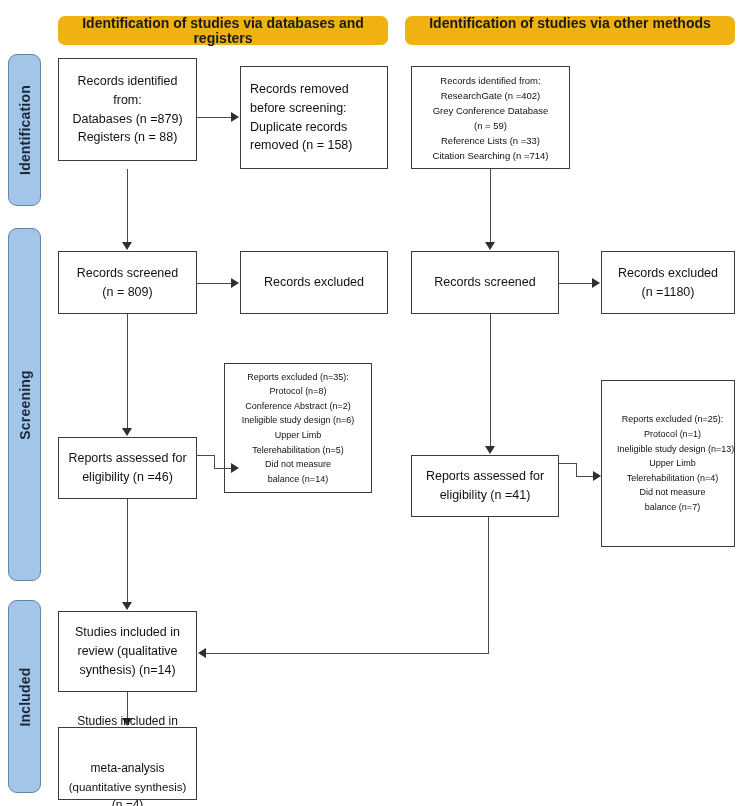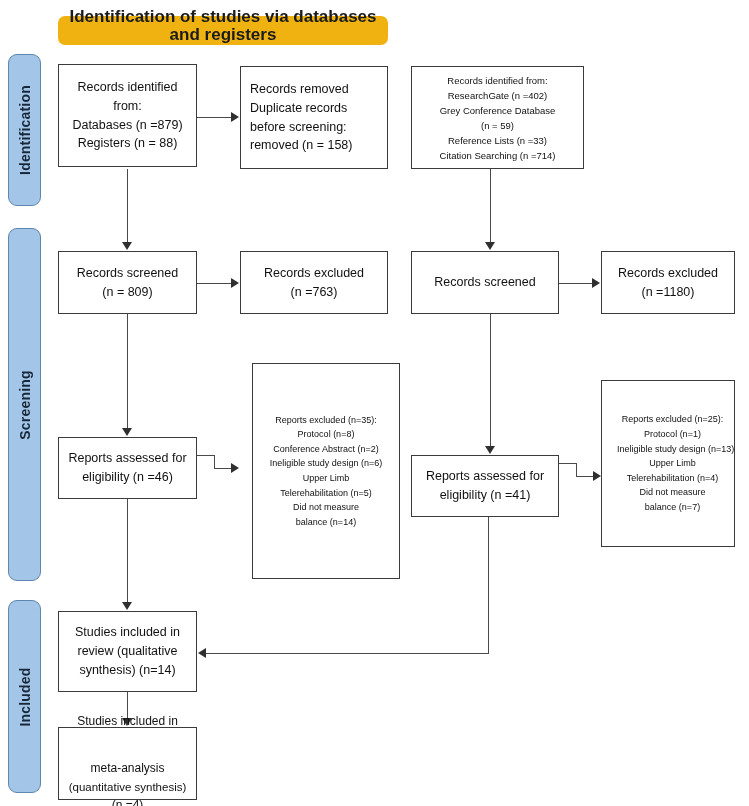--- a/index.html
+++ b/index.html
@@ -38,24 +38,24 @@
     letter-spacing: 0.2px;
   }
 
   
   .banner {
     position: absolute;
     background: #efb211;
     border-radius: 7px;
     box-sizing: border-box;
     display: flex;
-    align-items: flex-end;
+    align-items: flex-start;
     justify-content: center;
     color: #1b1b1b;
-    font-size: 17px;
+    font-size: 14px;
     font-weight: bold;
     text-align: center;
     line-height: 1.1;
   }
 
   
   .box {
     position: absolute;
     background: #ffffff;
     border: 1.4px solid #3b3b3b;
@@ -129,39 +129,42 @@
   </div>
 
   <div class="stage-bar" style="left:8px; top:600px; width:33px; height:193px;">
     <span class="stage-label">Included</span>
   </div>
 
   <div class="banner" style="left:58px; top:16px; width:330px; height:29px;">
     <span>Identification of studies via databases and registers</span>
   </div>
 
-
-  <div class="box" style="left:58px; top:64px; width:139px; height:103px;">
+  <div class="banner" style="left:405px; top:16px; width:330px; height:29px;">
+    <span>Identification of studies via other methods</span>
+  </div>
+
+  <div class="box" style="left:58px; top:58px; width:139px; height:103px;">
     <div class="line">Records identified</div>
     <div class="line">from:</div>
     <div class="line">Databases (n =879)</div>
     <div class="line">Registers (n = 88)</div>
   </div>
 
   <div class="box left-align" style="left:240px; top:66px; width:148px; height:103px;">
     <div class="line">Records removed</div>
+    <div class="line">before screening:</div>
     <div class="line">Duplicate records</div>
-    <div class="line">before screening:</div>
     <div class="line">removed  (n = 158)</div>
   </div>
 
   <div class="hline" style="left:197px; top:117px; width:35px;"></div>
   <div class="arrow-right" style="left:231px; top:112px;"></div>
 
-  <div class="box small" style="left:411px; top:66px; width:173px; height:103px;">
+  <div class="box small" style="left:411px; top:66px; width:159px; height:103px;">
     <div class="line">Records identified from:</div>
     <div class="line">ResearchGate (n =402)</div>
     <div class="line">Grey Conference Database</div>
     <div class="line">(n = 59)</div>
     <div class="line">Reference Lists (n =33)</div>
     <div class="line">Citation Searching (n =714)</div>
   </div>
 
   <div class="vline" style="left:127px; top:169px; height:75px;"></div>
   <div class="arrow-down" style="left:122px; top:242px;"></div>
@@ -169,21 +172,20 @@
   <div class="vline" style="left:490px; top:169px; height:75px;"></div>
   <div class="arrow-down" style="left:485px; top:242px;"></div>
 
   <div class="box" style="left:58px; top:251px; width:139px; height:63px;">
     <div class="line">Records screened</div>
     <div class="line">(n = 809)</div>
   </div>
 
   <div class="box" style="left:240px; top:251px; width:148px; height:63px;">
     <div class="line">Records excluded</div>
-    <div class="line">(n =763)</div>
   </div>
 
   <div class="hline" style="left:197px; top:283px; width:35px;"></div>
   <div class="arrow-right" style="left:231px; top:278px;"></div>
 
   <div class="box" style="left:411px; top:251px; width:148px; height:63px;">
     <div class="line">Records screened</div>
   </div>
 
   <div class="box" style="left:601px; top:251px; width:134px; height:63px;">
@@ -198,21 +200,21 @@
   <div class="arrow-down" style="left:122px; top:428px;"></div>
 
   <div class="vline" style="left:490px; top:314px; height:134px;"></div>
   <div class="arrow-down" style="left:485px; top:446px;"></div>
 
   <div class="box" style="left:58px; top:437px; width:139px; height:62px;">
     <div class="line">Reports assessed for</div>
     <div class="line">eligibility (n =46)</div>
   </div>
 
-  <div class="box tiny" style="left:252px; top:363px; width:148px; height:216px;">
+  <div class="box tiny" style="left:224px; top:363px; width:148px; height:130px;">
     <div class="line">Reports excluded (n=35):</div>
     <div class="line">Protocol (n=8)</div>
     <div class="line">Conference Abstract (n=2)</div>
     <div class="line">Ineligible study design (n=6)</div>
     <div class="line">Upper Limb</div>
     <div class="line">Telerehabilitation (n=5)</div>
     <div class="line">Did not measure</div>
     <div class="line">balance (n=14)</div>
   </div>
 

